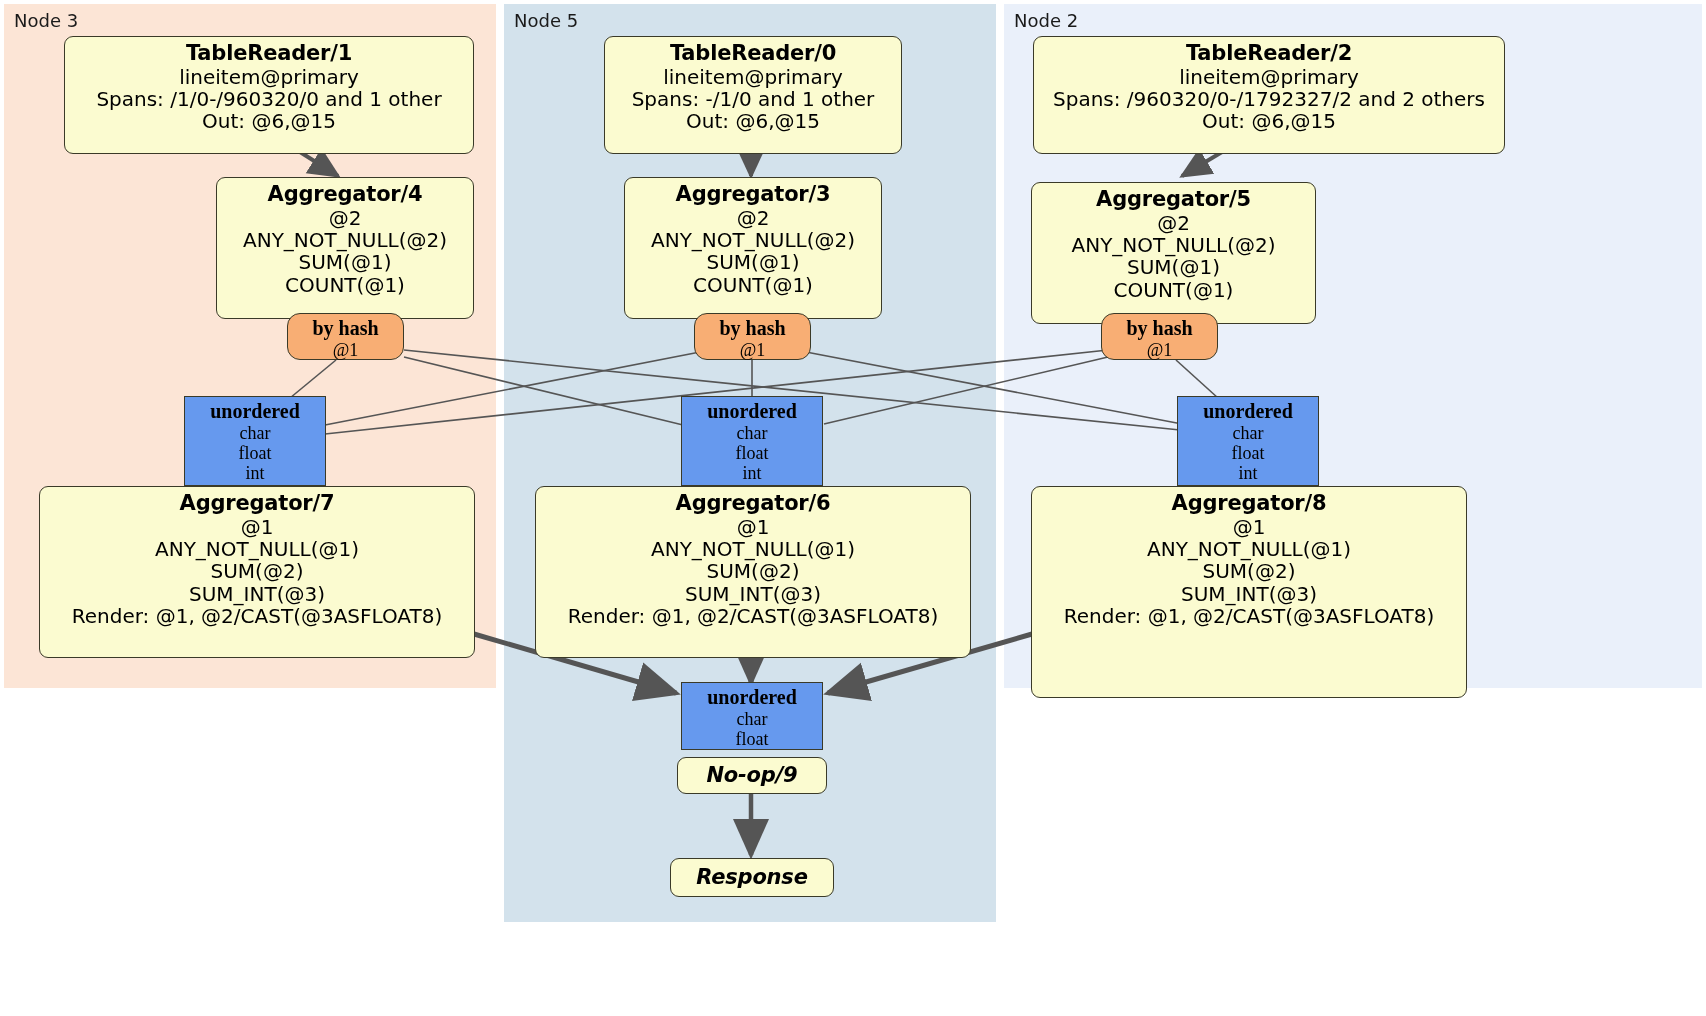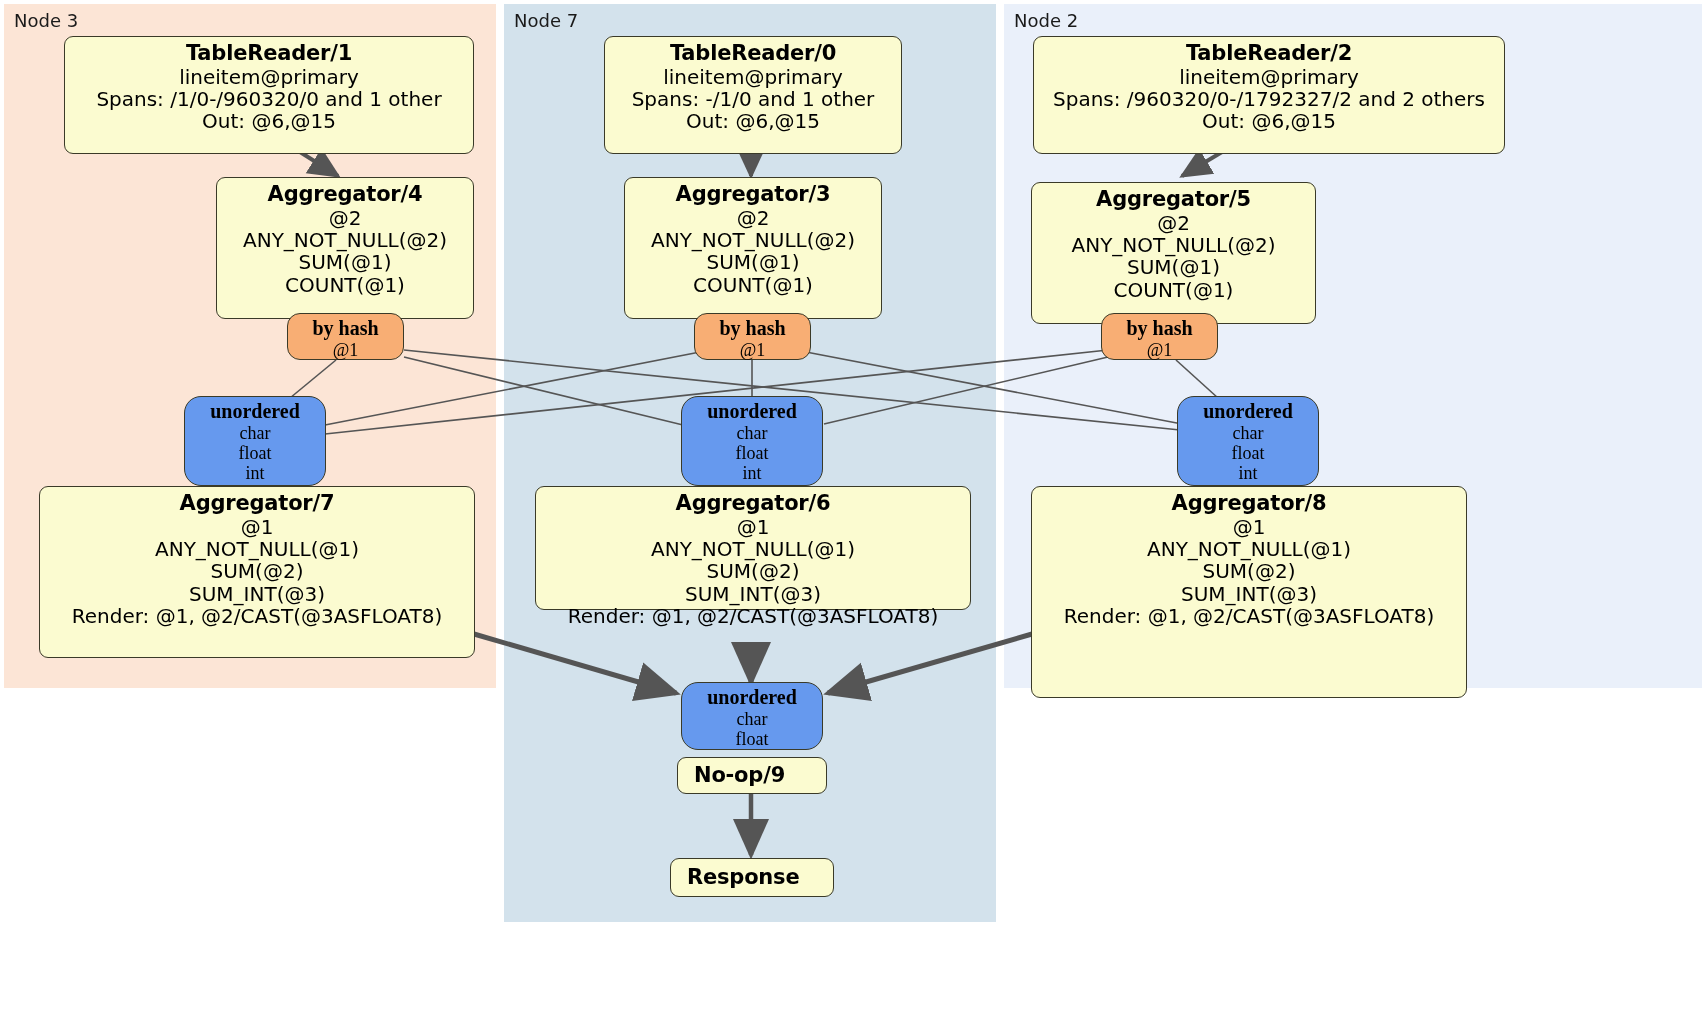--- a/index.html
+++ b/index.html
@@ -55,41 +55,43 @@
   .proc .d {
     font-size: 20px;
     white-space: nowrap;
   }
 
   
   .proc.slim {
     padding: 2px 16px;
     display: flex;
     align-items: center;
+    justify-content: center;
+    font-style: italic;
   }
 
   
   .router {
     position: absolute;
     box-sizing: border-box;
     border: 1.6px solid #3a3a28;
     border-radius: 11px;
     text-align: center;
     color: #000;
     line-height: 1.13;
     font-family: Liberation Serif, serif;
     padding-top: 3px;
   }
   .router.hash {
     background: #f8ae74;
     border-radius: 13px;
   }
   .router.sync {
     background: #6699ee;
-    border-radius: 17px;
+    border-radius: 0;
   }
   .router .t {
     font-weight: bold;
     font-size: 20px;
     white-space: nowrap;
   }
   .router .d {
     font-size: 18px;
     white-space: nowrap;
   }
@@ -104,21 +106,21 @@
 </head>
 <body>
 
 <div id="stage">
 
   <div class="node-panel z-panel" style="left:4px; top:4px; width:492px; height:684px; background:#fce5d6;">
     <span class="panel-label">Node 3</span>
   </div>
 
   <div class="node-panel z-panel" style="left:504px; top:4px; width:492px; height:918px; background:#d3e2ec;">
-    <span class="panel-label">Node 7</span>
+    <span class="panel-label">Node 5</span>
   </div>
 
   <div class="node-panel z-panel" style="left:1004px; top:4px; width:698px; height:684px; background:#eaf0fa;">
     <span class="panel-label">Node 2</span>
   </div>
 
   <svg class="layer-edges z-edge" width="1706" height="1016">
     <defs>
       <marker id="ah" markerWidth="9" markerHeight="9" refX="7.2" refY="4.5" orient="auto" markerUnits="strokeWidth">
         <path d="M0,0.8 L8,4.5 L0,8.2 z" fill="#555555"></path>
@@ -235,21 +237,21 @@
 
   <div class="proc z-proc" style="left:39px; top:486px; width:436px; height:172px;">
     <div class="t">Aggregator/7</div>
     <div class="d">@1</div>
     <div class="d">ANY_NOT_NULL(@1)</div>
     <div class="d">SUM(@2)</div>
     <div class="d">SUM_INT(@3)</div>
     <div class="d">Render: @1, @2/CAST(@3ASFLOAT8)</div>
   </div>
 
-  <div class="proc z-proc" style="left:535px; top:486px; width:436px; height:124px;">
+  <div class="proc z-proc" style="left:535px; top:486px; width:436px; height:172px;">
     <div class="t">Aggregator/6</div>
     <div class="d">@1</div>
     <div class="d">ANY_NOT_NULL(@1)</div>
     <div class="d">SUM(@2)</div>
     <div class="d">SUM_INT(@3)</div>
     <div class="d">Render: @1, @2/CAST(@3ASFLOAT8)</div>
   </div>
 
   <div class="proc z-proc" style="left:1031px; top:486px; width:436px; height:212px;">
     <div class="t">Aggregator/8</div>

